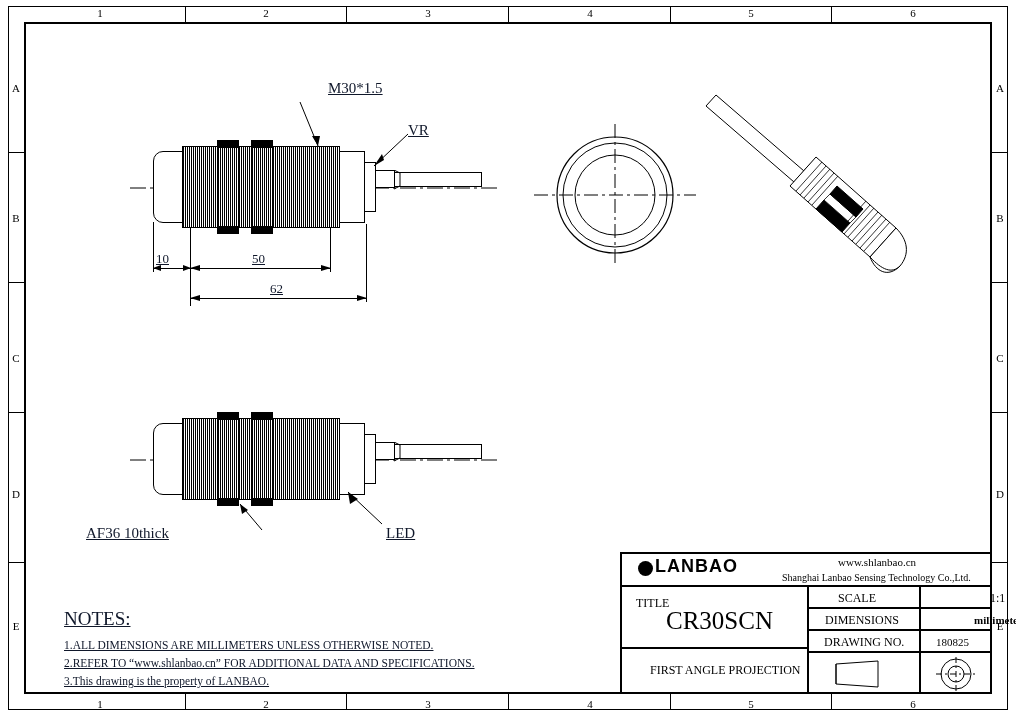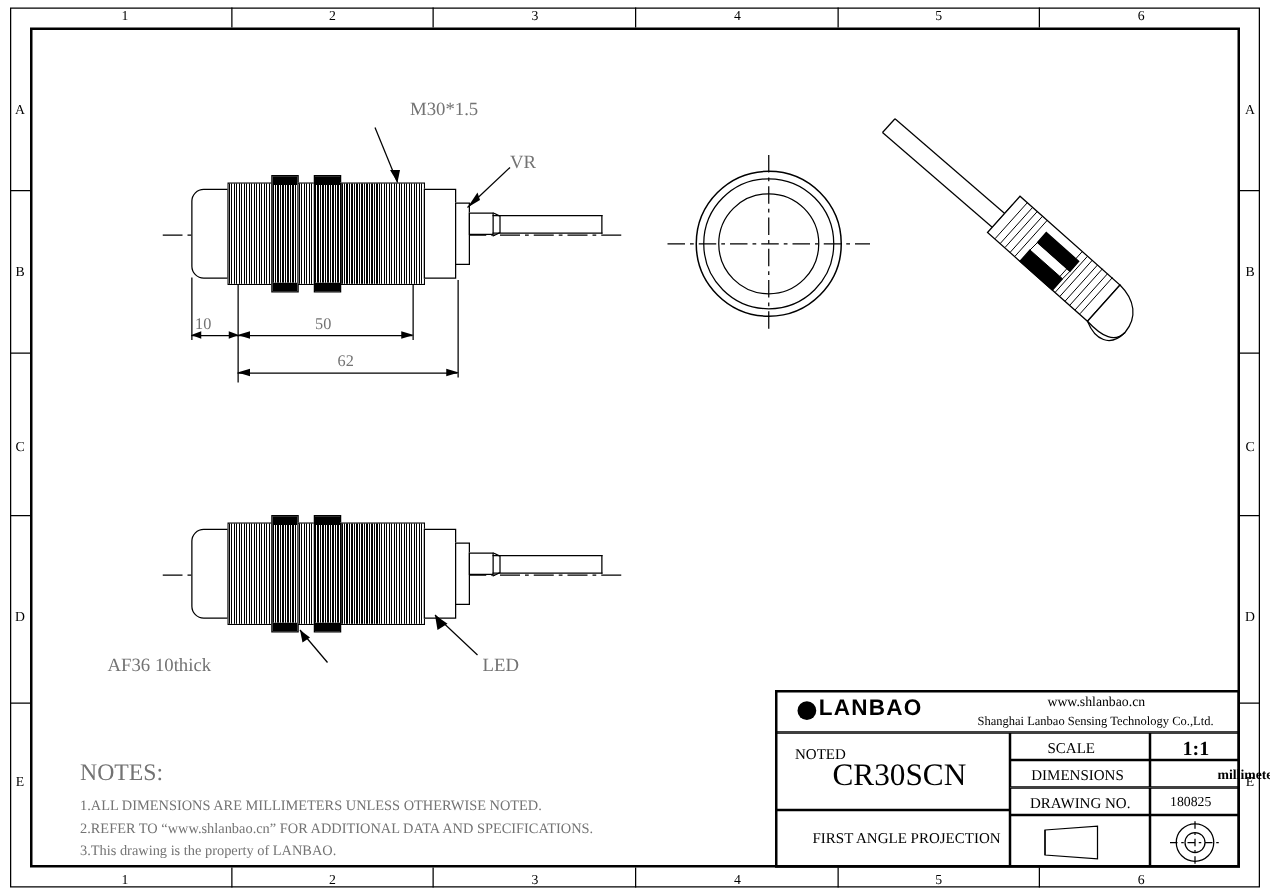--- a/index.html
+++ b/index.html
@@ -14,21 +14,21 @@
   .ztick{position:absolute;background:#000;}
 
   
   .ln{position:absolute;background:#000;}
   .h1{height:1px;}
   .v1{width:1px;}
   .outline{position:absolute;border:1px solid #000;box-sizing:border-box;background:#fff;}
   .hatch-fine{position:absolute;background:repeating-linear-gradient(90deg,#000 0 1px,#fff 1px 2px);}
   .solidblk{position:absolute;background:#000;}
 
-  .txt{position:absolute;font-family:"Liberation Serif",serif;color:#737373;white-space:nowrap;}
+  .txt{position:absolute;font-family:"Liberation Serif",serif;color:#0f172a;white-space:nowrap;text-decoration:underline;}
   .dimtxt{font-size:13px;}
   .lbl{font-size:15px;}
 
   
   .tb{position:absolute;border:1px solid #000;box-sizing:border-box;}
   .tb-txt{position:absolute;font-family:"Liberation Serif",serif;color:#000;white-space:nowrap;}
 
   .notes-title{font-family:"Liberation Serif",serif;font-size:19px;}
   .notes-line{font-family:"Liberation Serif",serif;font-size:11.5px;text-align:right;}
 
@@ -278,30 +278,30 @@
 
     <div class="tb" style="left:620px;top:552px;width:372px;height:142px;border-width:2px;"></div>
 
     <div class="tb" style="left:620px;top:552px;width:372px;height:34px;"></div>
     <div class="logo-dot" style="left:638px;top:561px;"></div>
     <div class="logo-text" style="left:655px;top:556px;">LANBAO</div>
     <div class="tb-txt" style="left:838px;top:556px;font-size:11px;">www.shlanbao.cn</div>
     <div class="tb-txt" style="left:782px;top:572px;font-size:10px;">Shanghai Lanbao Sensing Technology Co.,Ltd.</div>
 
     <div class="tb" style="left:620px;top:586px;width:188px;height:62px;"></div>
-    <div class="tb-txt" style="left:636px;top:596px;font-size:12px;">NOTED</div>
+    <div class="tb-txt" style="left:636px;top:596px;font-size:12px;">TITLE</div>
     <div class="tb-txt" style="left:666px;top:607px;font-size:25px;">CR30SCN</div>
 
     <div class="tb" style="left:620px;top:648px;width:188px;height:46px;"></div>
     <div class="tb-txt" style="left:650px;top:663px;font-size:12px;">FIRST ANGLE PROJECTION</div>
 
     <div class="tb" style="left:808px;top:586px;width:112px;height:22px;"></div>
     <div class="tb" style="left:920px;top:586px;width:72px;height:22px;"></div>
     <div class="tb-txt" style="left:838px;top:591px;font-size:12px;">SCALE</div>
-    <div class="tb-txt" style="left:946px;top:591px;font-size:16px;font-weight:bold;">1:1</div>
+    <div class="tb-txt" style="left:990px;top:591px;font-size:12px;">1:1</div>
 
     <div class="tb" style="left:808px;top:608px;width:112px;height:22px;"></div>
     <div class="tb" style="left:920px;top:608px;width:72px;height:22px;"></div>
     <div class="tb-txt" style="left:825px;top:613px;font-size:12px;">DIMENSIONS</div>
     <div class="tb-txt" style="left:974px;top:614px;font-size:11px;font-weight:bold;">millimeters</div>
 
     <div class="tb" style="left:808px;top:630px;width:112px;height:22px;"></div>
     <div class="tb" style="left:920px;top:630px;width:72px;height:22px;"></div>
     <div class="tb-txt" style="left:824px;top:635px;font-size:12px;">DRAWING NO.</div>
     <div class="tb-txt" style="left:936px;top:636px;font-size:11px;">180825</div>

